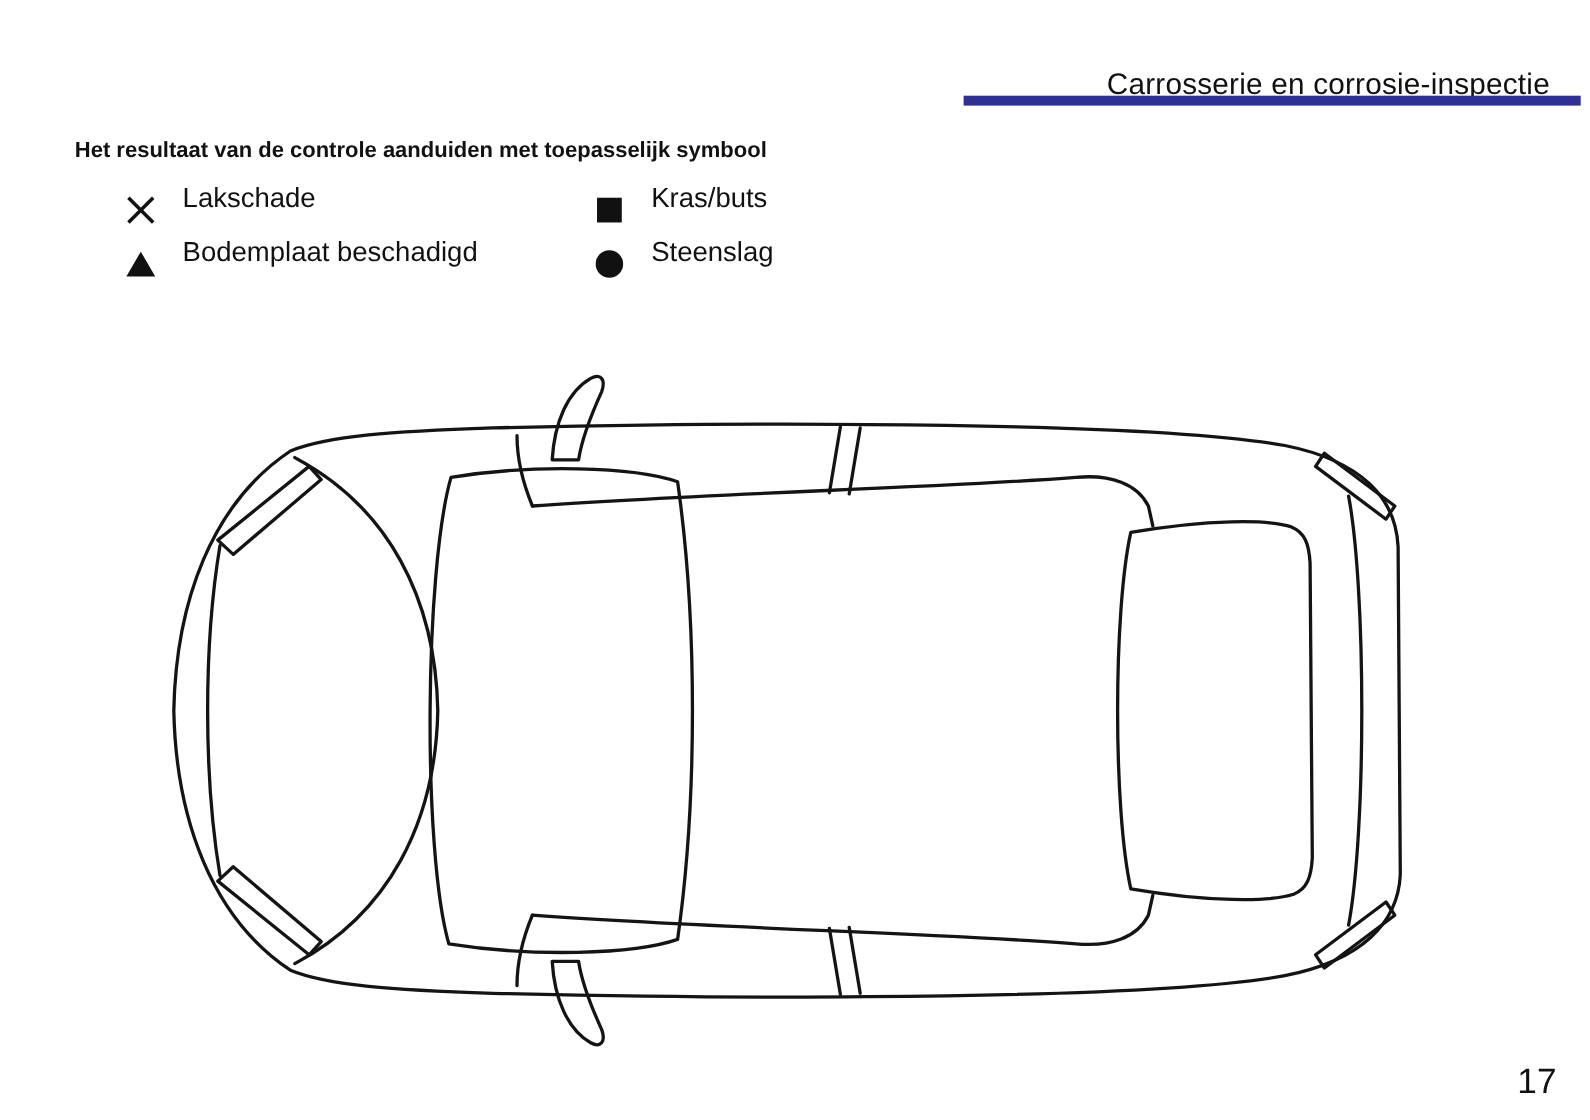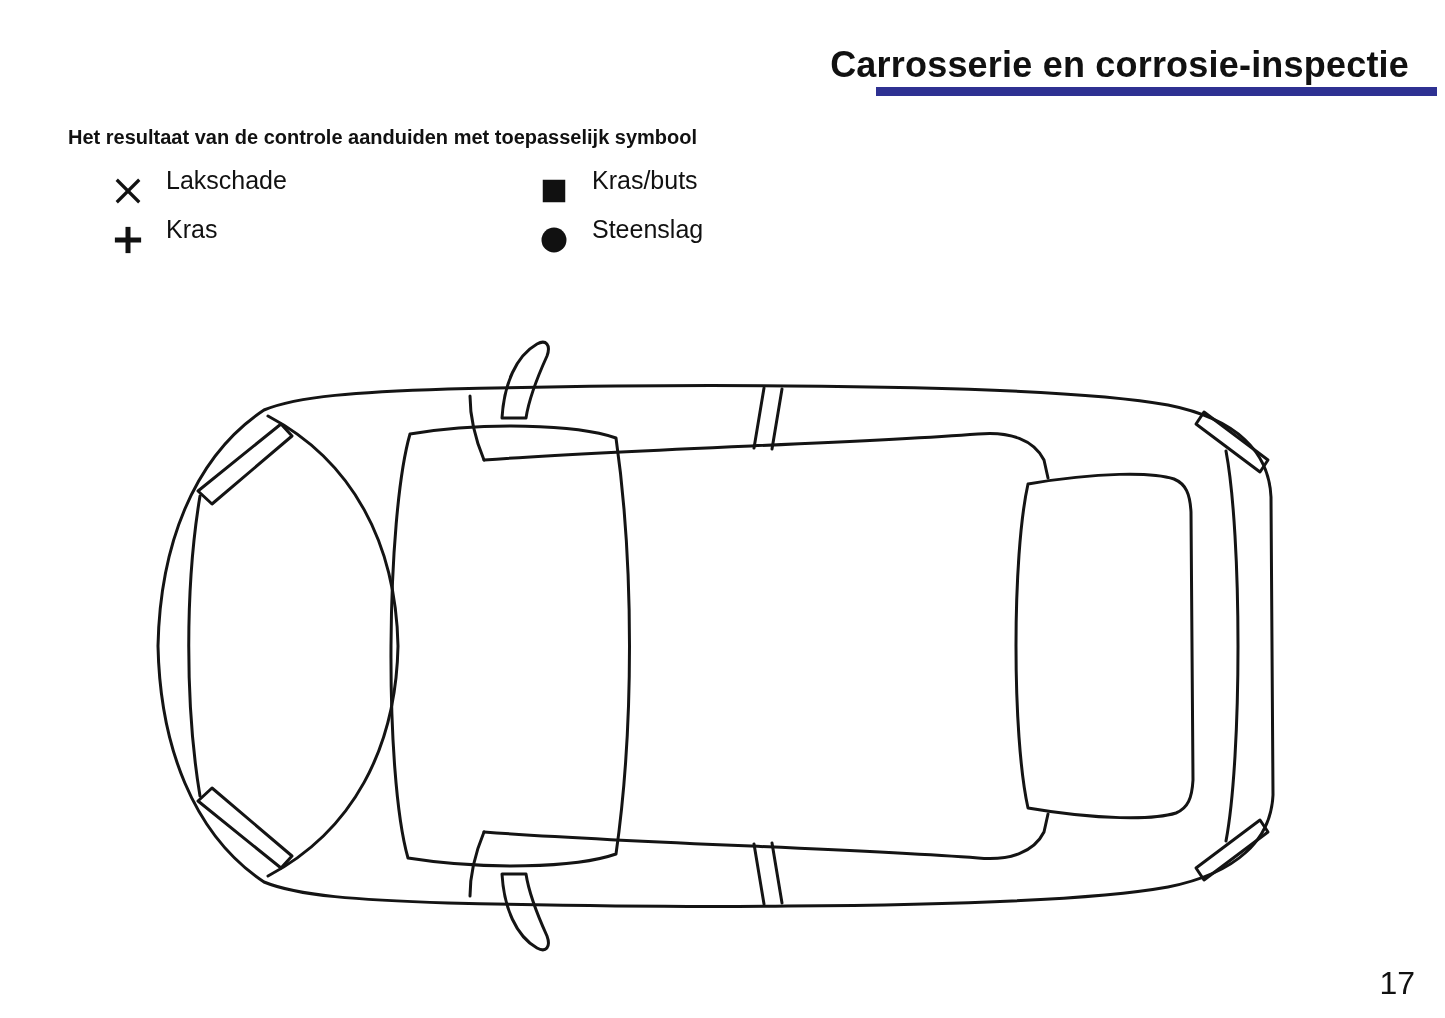--- a/index.html
+++ b/index.html
@@ -8,24 +8,24 @@
   body {
     width: 1445px;
     height: 1018px;
     position: relative;
     overflow: hidden;
     font-family: "Liberation Sans", sans-serif;
     color: var(--ink);
   }
   .header-title {
     position: absolute;
-    top: 44px;
+    top: 61px;
     right: 36px;
-    font-size: 36px;
-    font-weight: bold;
+    font-size: 27px;
+    font-weight: normal;
     letter-spacing: 0.2px;
     white-space: nowrap;
   }
   .header-bar {
     position: absolute;
     top: 87px;
     left: 876px;
     right: 8px;
     height: 9px;
     background: var(--accent);
@@ -86,25 +86,24 @@
       <svg width="30" height="30" viewBox="0 0 24 24">
           <line x1="3" y1="3" x2="21" y2="21" stroke="#111" stroke-width="2.6"></line>
           <line x1="21" y1="3" x2="3" y2="21" stroke="#111" stroke-width="2.6"></line>
         </svg>
     </span>
     <span class="legend-label">Lakschade</span>
   </div>
   <div class="legend-row">
     <span class="legend-sym">
       <svg width="30" height="30" viewBox="0 0 24 24">
-          <line x1="12" y1="1.5" x2="12" y2="22.5" stroke="#111" stroke-width="4"></line>
-          <line x1="1.5" y1="12" x2="22.5" y2="12" stroke="#111" stroke-width="4"></line>
+          <polygon points="12,3 22.5,21 1.5,21" fill="#111"></polygon>
         </svg>
     </span>
-    <span class="legend-label">Kras</span>
+    <span class="legend-label">Bodemplaat beschadigd</span>
   </div>
 </div>
 
 <div class="legend-col legend-col-2">
   <div class="legend-row">
     <span class="legend-sym">
       <svg width="30" height="30" viewBox="0 0 24 24">
           <rect x="3" y="3" width="18" height="18" fill="#111"></rect>
         </svg>
     </span>

